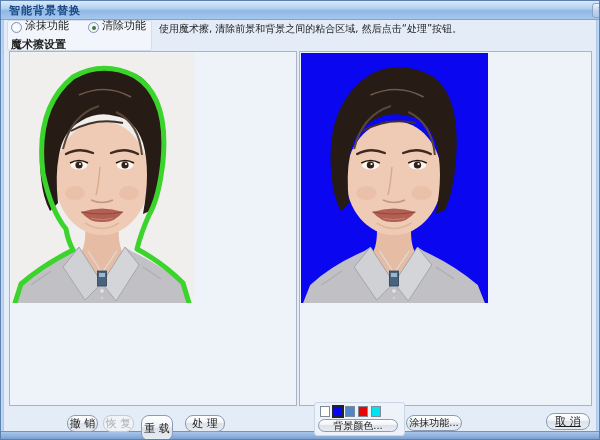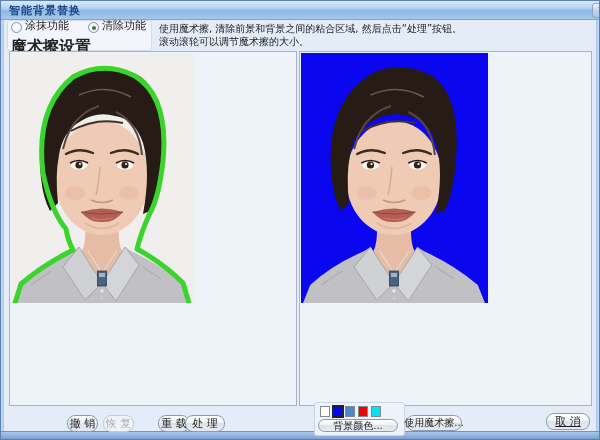--- a/index.html
+++ b/index.html
@@ -11,21 +11,21 @@
   #bottom-strip{position:absolute;left:0;right:0;bottom:0;height:7px;background:linear-gradient(#a9c6ea,#7ba1d2);border-top:1px solid #6d94c6;z-index:1;}
   
   #titlebar{position:absolute;left:0;top:0;width:100%;height:18px;
     background:linear-gradient(#d9e9fa 0%,#b4d2f0 40%,#8fb8e6 55%,#a6c7ee 100%);
     border-bottom:1px solid #7fa4d0;z-index:2;padding-left:15px;}
   #title-text{position:absolute;left:8px;top:2px;font-size:11px;font-weight:700;color:#1b4a86;letter-spacing:1px;}
   #close-btn{position:absolute;right:4px;top:2px;width:16px;height:13px;border:1px solid #8aa5c8;border-radius:3px;
     background:linear-gradient(#eef4fb,#c2d4ea 50%,#aec6e2);color:#6d84a6;font-size:9px;line-height:12px;text-align:center;cursor:pointer;}
   
   #settings-group{position:absolute;left:6px;top:19px;width:143px;height:29px;background:#f2f6fc;border:1px solid #d4dce8;border-radius:3px;z-index:2;}
-  #settings-label{position:absolute;left:3px;top:16px;font-size:16px;font-weight:700;color:#222;}
+  #settings-label{position:absolute;left:3px;top:16px;font-size:11px;font-weight:700;color:#222;}
   .radio-item{position:absolute;top:0;height:12px;display:flex;align-items:flex-end;cursor:pointer;}
   #radio-smear{left:3px;}
   #radio-erase{left:80px;}
   .radio-circle{width:9px;height:9px;border:1px solid #7e94b4;border-radius:50%;background:radial-gradient(#ffffff,#e8eef6);margin-right:3px;position:relative;flex:0 0 auto;}
   .radio-item.checked .radio-circle::after{content:"";position:absolute;left:2.5px;top:2.5px;width:4px;height:4px;border-radius:50%;background:#3d7a33;}
   .radio-label{font-size:11px;color:#222;white-space:nowrap;}
   
   #instructions{position:absolute;left:158px;top:21px;font-size:10px;color:#222;line-height:13px;z-index:2;white-space:nowrap;}
   
   .panel{position:absolute;top:50px;height:353px;border:1px solid #a8b4c6;background:#eef2f9;z-index:2;}
@@ -33,21 +33,21 @@
   #panel-right{left:298px;width:291px;}
   .photo{position:absolute;left:1px;top:1px;display:block;}
   
   .btn{position:absolute;font-size:11px;color:#1a1a1a;text-align:center;border:1px solid #8a9cb4;border-radius:8px;
     background:linear-gradient(#ffffff,#f0f3f7 45%,#dde2e9 50%,#e8ecf2);cursor:pointer;z-index:2;
     display:flex;align-items:center;justify-content:center;white-space:nowrap;box-sizing:border-box;}
   .btn.disabled{background:#f1f3f6;border-color:#c2cad4;color:#a9b1bb;cursor:default;}
   .btn.default{border:1px solid #25476f;box-shadow:inset 0 0 0 1px #6e92bc;margin-top:36px;}
   #undo-btn{left:66px;top:414px;width:31px;height:17px;}
   #redo-btn{left:102px;top:414px;width:31px;height:17px;}
-  #reload-btn{left:140px;top:414px;width:32px;height:17px;margin-left:17px;}
+  #reload-btn{left:140px;top:414px;width:32px;height:26px;}
   #process-btn{left:184px;top:414px;width:40px;height:17px;}
   #bg-group{position:absolute;left:313px;top:401px;width:89px;height:32px;border:1px solid #ccd6e4;border-radius:3px;background:#eef2f9;z-index:2;}
   .swatch{position:absolute;top:405px;width:10px;height:11px;border:1px solid #7e8a9a;cursor:pointer;z-index:3;box-sizing:border-box;}
   .swatch.selected{border:2px solid #1c2430;width:12px;height:13px;margin-left:-1px;margin-top:-1px;}
   #swatch-0{left:319px;} #swatch-1{left:332px;} #swatch-2{left:344px;} #swatch-3{left:357px;} #swatch-4{left:370px;}
   #bg-color-btn{left:317px;top:418px;width:80px;height:13px;font-size:10px;}
   #bg-image-btn{left:405px;top:414px;width:56px;height:16px;font-size:10px;}
   #ok-btn{left:493px;top:412px;width:40px;height:17px;}
   #cancel-btn{left:545px;top:412px;width:44px;height:17px;text-decoration:underline;}
 </style>
@@ -72,21 +72,20 @@
       <span class="radio-label">涂抹功能</span>
     </div>
     <div id="radio-erase" class="radio-item checked">
       <span class="radio-circle"></span>
       <span class="radio-label">清除功能</span>
     </div>
   </div>
 
   <div id="instructions">
     <div>使用魔术擦, 清除前景和背景之间的粘合区域, 然后点击“处理”按钮。</div>
-    <div>滚动滚轮可以调节魔术擦的大小。</div>
   </div>
 
   <svg width="0" height="0" style="position:absolute">
     <defs>
       <g id="person">
 
         <ellipse cx="43" cy="132" rx="6" ry="10" fill="#e2b69e"></ellipse>
         <ellipse cx="139" cy="132" rx="6" ry="10" fill="#e2b69e"></ellipse>
 
         <path d="M74 168 Q76 196 67 203 L91 233 L115 203 Q106 196 108 168 Q91 182 74 168 Z" fill="#e6bda4"></path>
@@ -159,18 +158,18 @@
   <div id="reload-btn" class="btn">重 载</div>
   <div id="process-btn" class="btn">处 理</div>
 
   <div id="bg-group"></div>
   <div id="swatch-0" class="swatch" style="background: rgb(255, 255, 255);"></div>
   <div id="swatch-1" class="swatch selected" style="background: rgb(7, 4, 240);"></div>
   <div id="swatch-2" class="swatch" style="background: rgb(78, 134, 200);"></div>
   <div id="swatch-3" class="swatch" style="background: rgb(232, 6, 0);"></div>
   <div id="swatch-4" class="swatch" style="background: rgb(0, 228, 240);"></div>
   <div id="bg-color-btn" class="btn">背景颜色...</div>
-  <div id="bg-image-btn" class="btn">使用魔术擦...</div>
+  <div id="bg-image-btn" class="btn">涂抹功能...</div>
 
   <div id="ok-btn" class="btn default">确 定</div>
   <div id="cancel-btn" class="btn">取 消</div>
 
 </div>
 
 </body></html>

